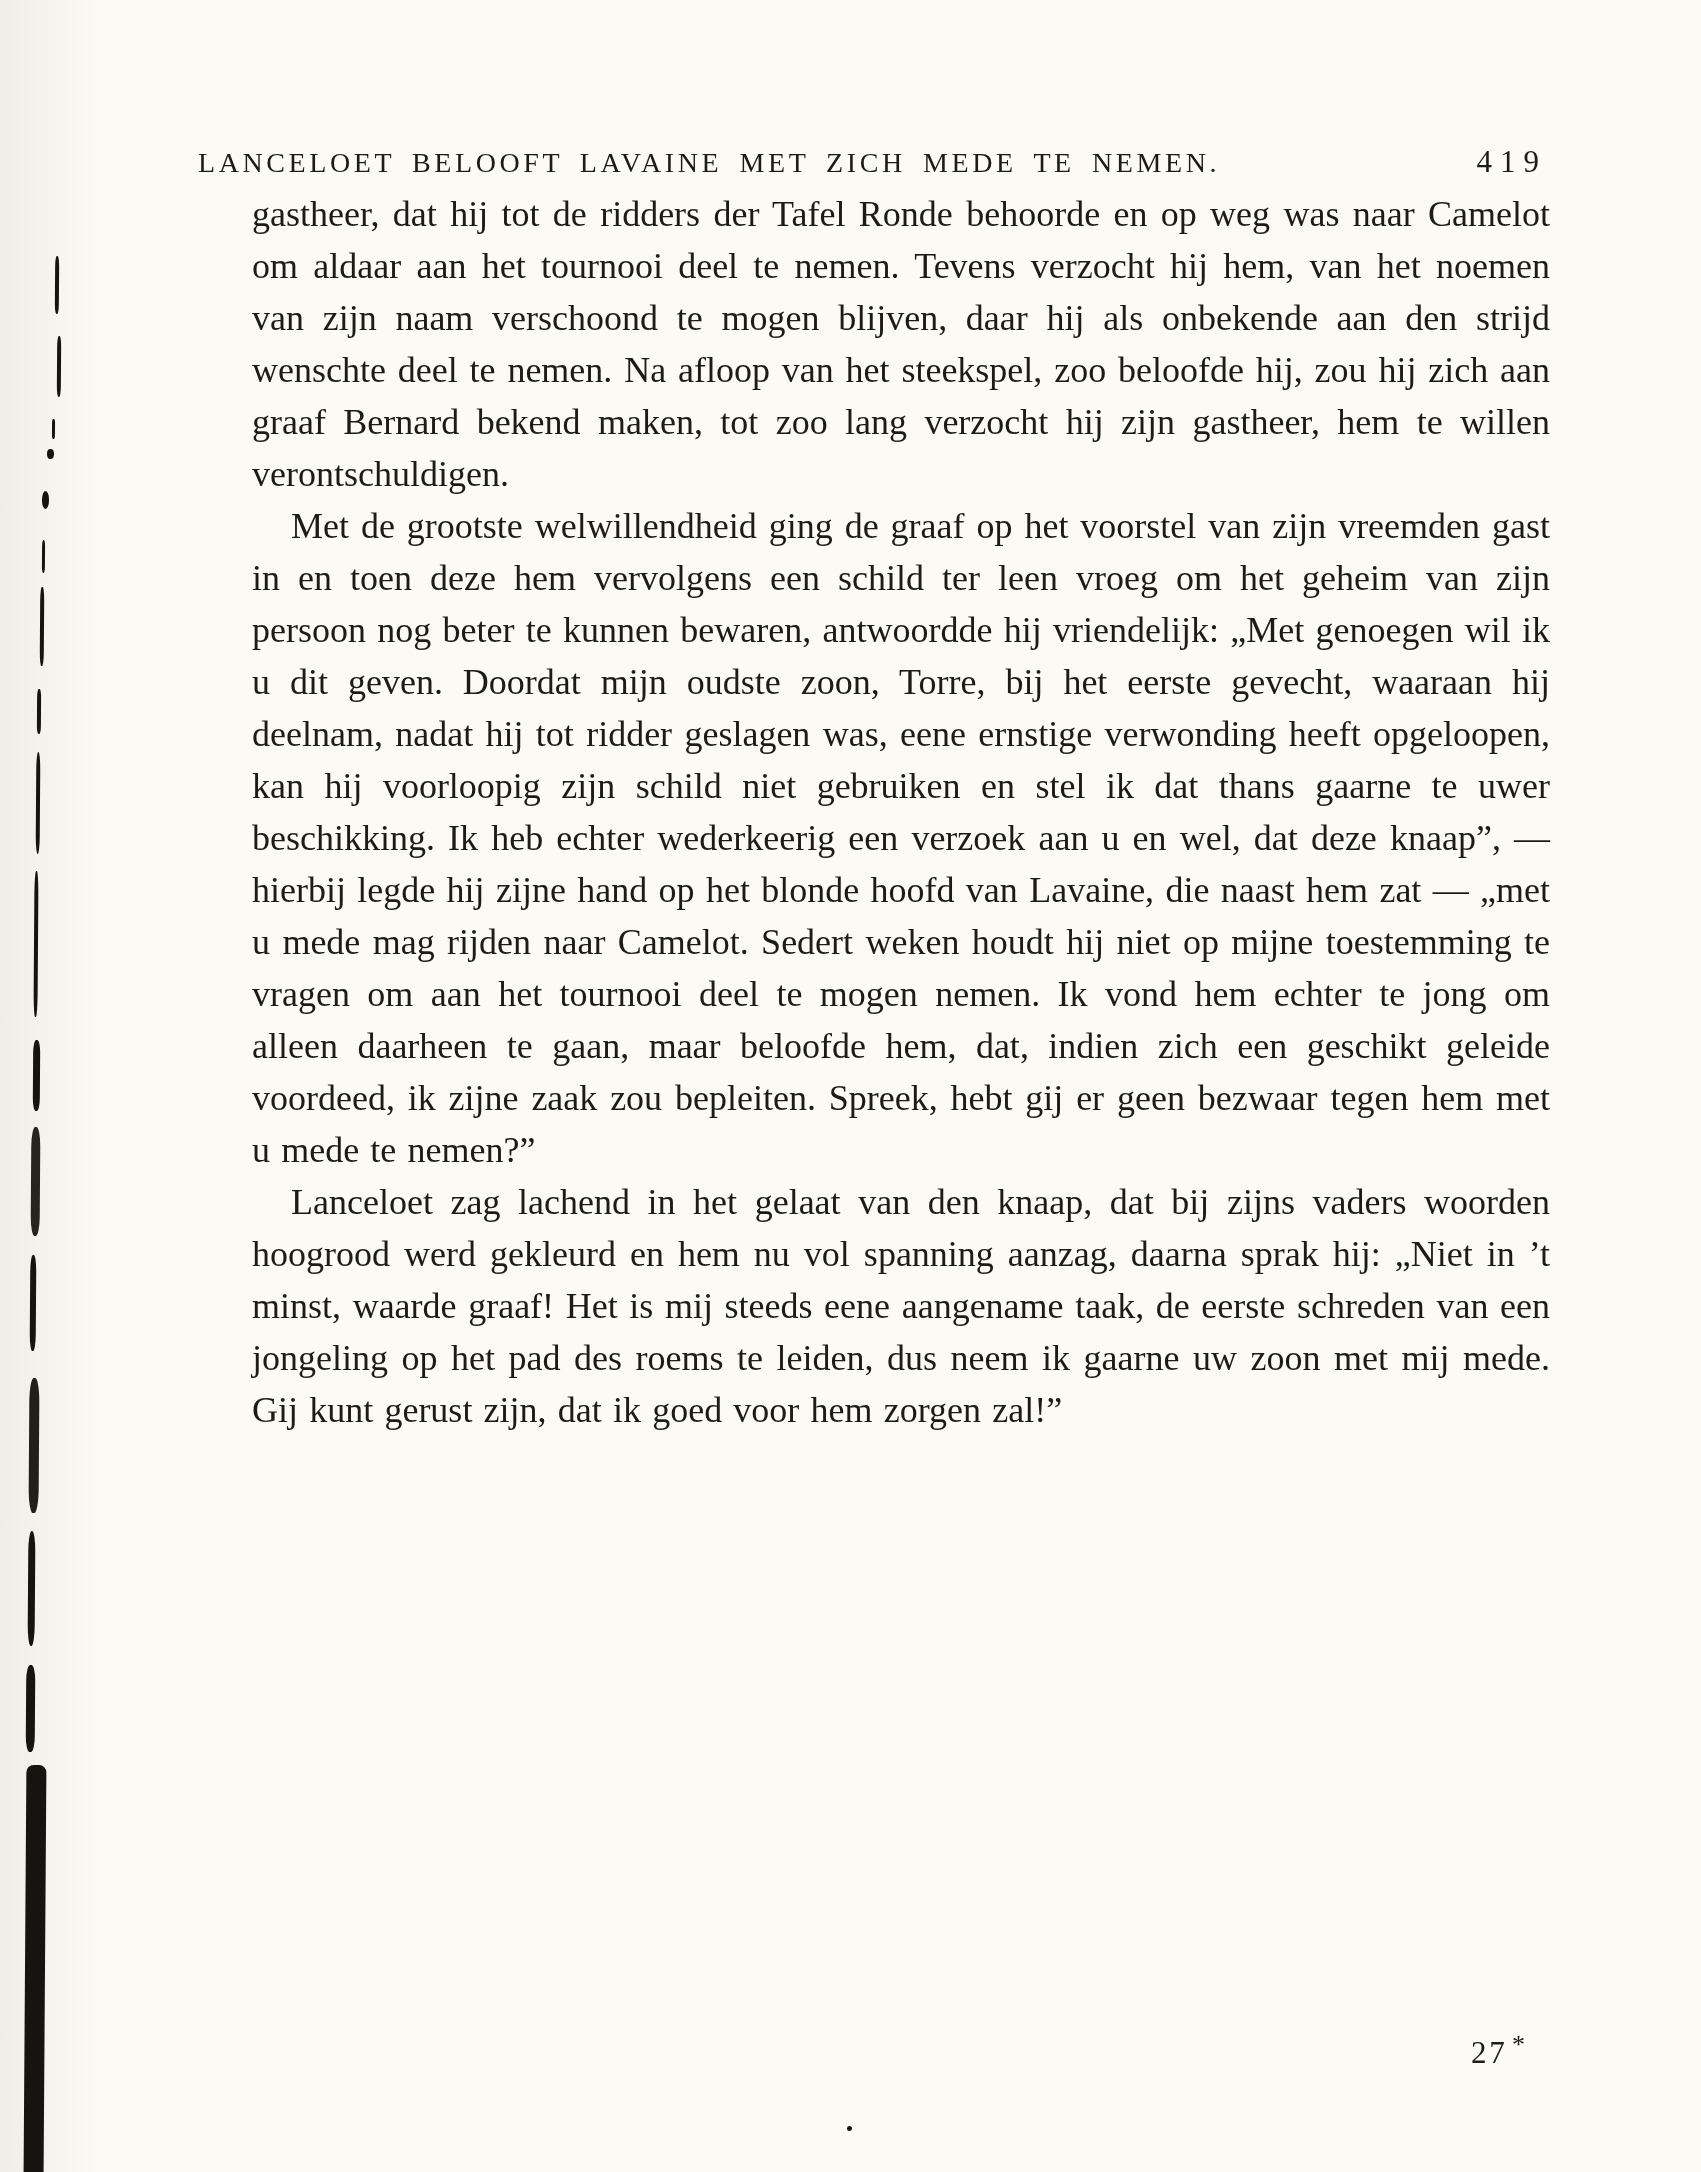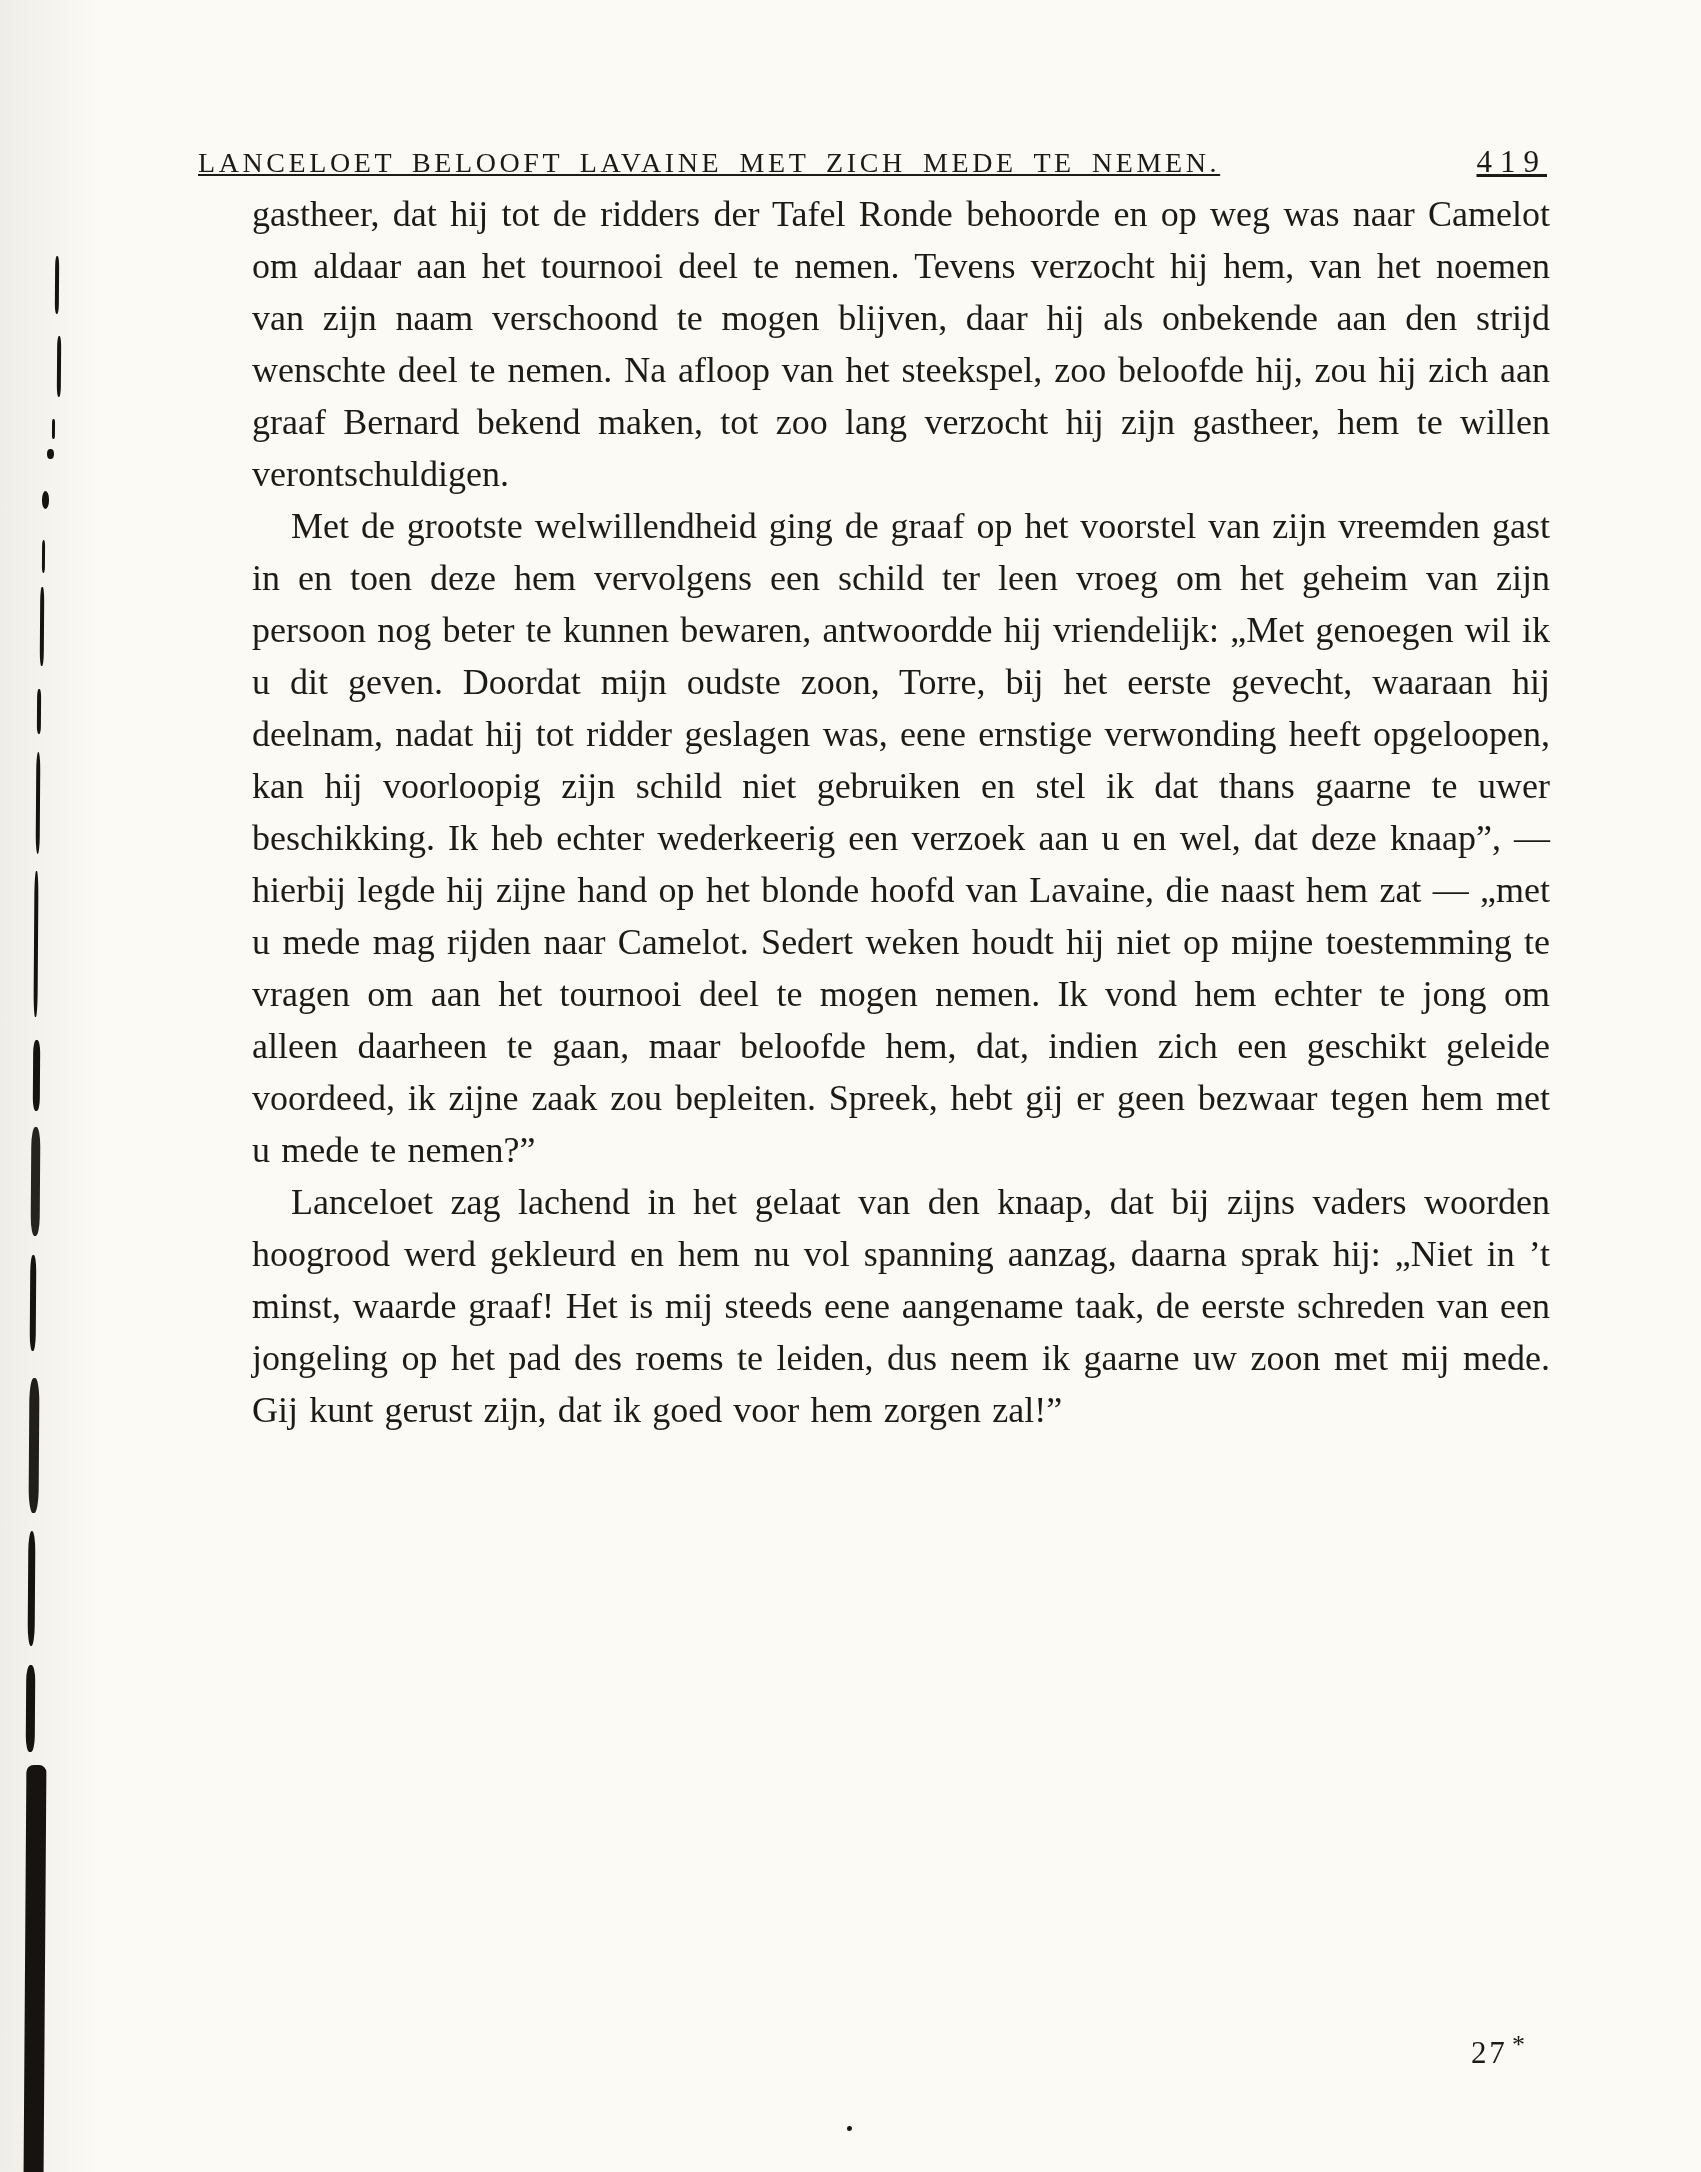--- a/index.html
+++ b/index.html
@@ -36,21 +36,20 @@
   }
   .running-head {
     position: absolute;
     left: 198px;
     top: 144px;
     width: 1349px;
     display: flex;
     justify-content: space-between;
     align-items: baseline;
     white-space: nowrap;
-    text-decoration: underline;
   }
   .head-title {
     font-size: 28px;
     letter-spacing: 3.6px;
     word-spacing: 6.6px;
   }
   .head-page-number {
     font-size: 31px;
     letter-spacing: 8px;
   }

